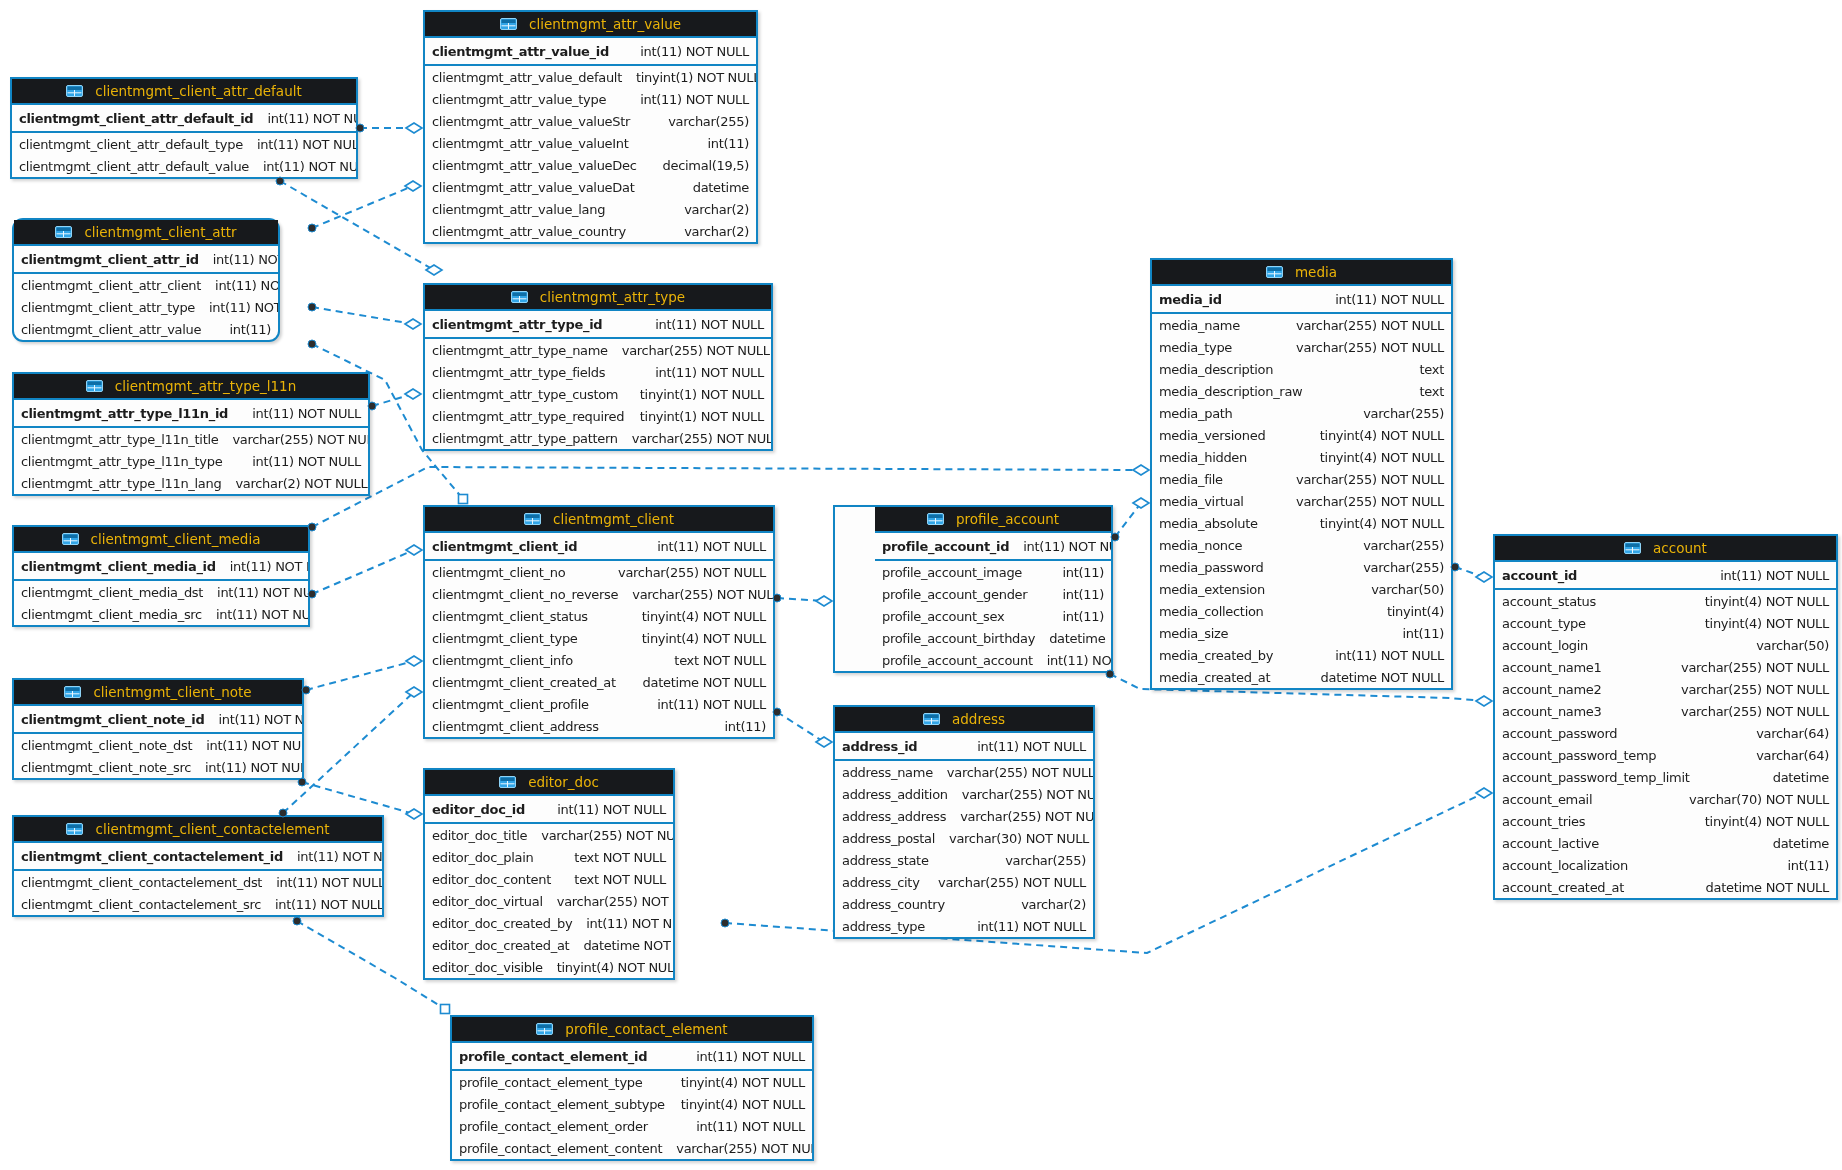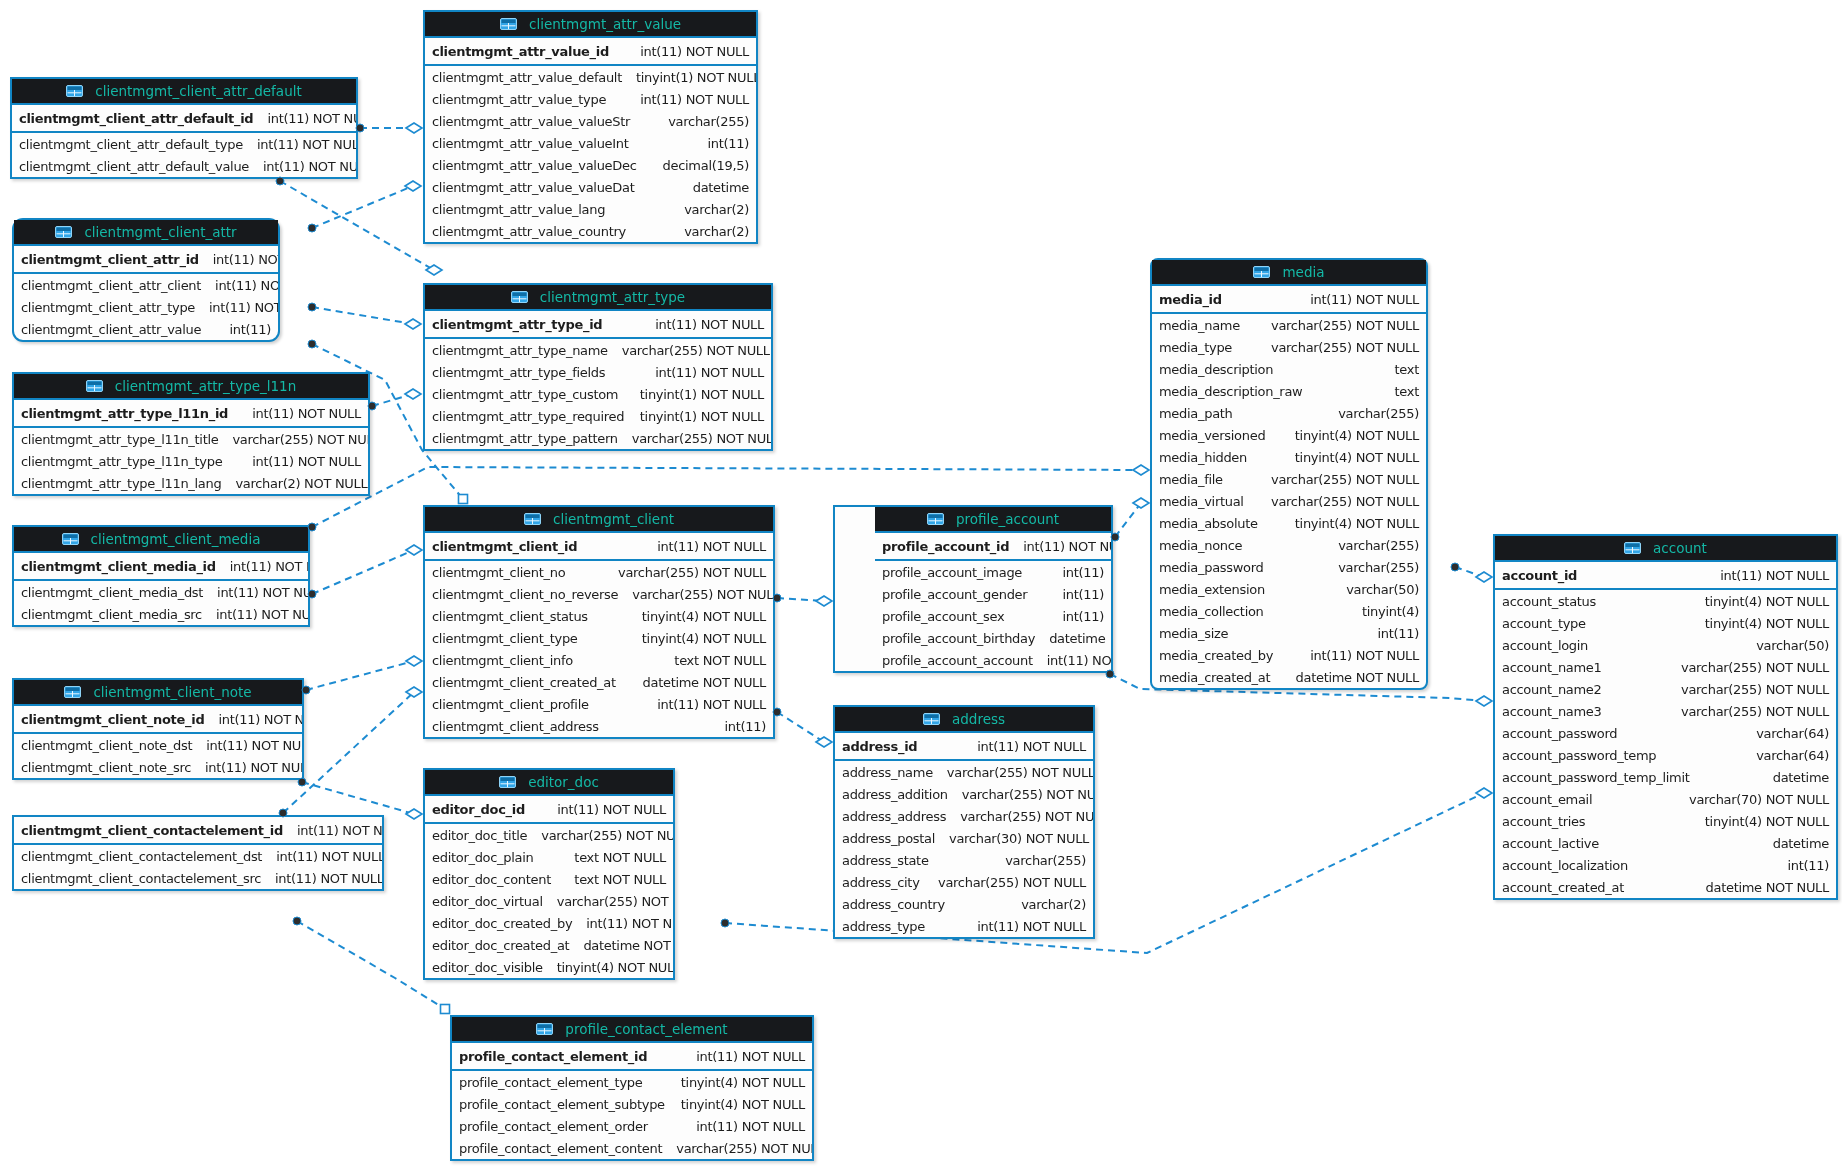--- a/index.html
+++ b/index.html
@@ -13,21 +13,21 @@
   svg.marker-layer{position:absolute;left:0;top:0;z-index:3;pointer-events:none;}
   .rel-line{fill:none;stroke:#1d8bd1;stroke-width:2;stroke-dasharray:7 5;}
   .rel-dot{fill:#2d2d2d;stroke:#1d8bd1;stroke-width:1;}
   .rel-end{fill:#ffffff;stroke:#1d8bd1;stroke-width:1.6;}
   .table-figure{
     position:absolute;z-index:2;box-sizing:border-box;
     background:#fdfdfd;border:2px solid #1185c4;
     box-shadow:2px 2px 3px rgba(0,0,0,0.18);
   }
   .tbl-header{
-    height:24px;background:#17191c;color:#14b8a6;
+    height:24px;background:#17191c;color:#eab308;
     display:flex;align-items:center;justify-content:center;gap:12px;
     font-size:13.5px;border-bottom:2px solid #1185c4;white-space:nowrap;overflow:hidden;
   }
   .tbl-icon{display:inline-flex;flex:0 0 auto;}
   .trow{
     display:flex;align-items:center;height:22px;padding:0 7px;
     font-size:13px;letter-spacing:-0.3px;color:#1d1d1d;white-space:nowrap;overflow:hidden;
   }
   .trow.pk{height:26px;}
   .trow.pk .fname{font-weight:bold;}
@@ -227,20 +227,31 @@
       <div class="trow">
         <span class="fname">clientmgmt_client_note_dst</span>
         <span class="ftype">int(11) NOT NULL</span>
       </div>
       <div class="trow">
         <span class="fname">clientmgmt_client_note_src</span>
         <span class="ftype">int(11) NOT NULL</span>
       </div>
     </div>
     <div class="table-figure" style="left: 12px; top: 815px; width: 372px;">
+      <div class="tbl-header">
+        <span class="tbl-icon">
+          <svg width="17" height="12" viewBox="0 0 17 12">
+            <rect x="0.5" y="0.5" width="16" height="11" rx="1.5" fill="#31a5e7" stroke="#8fd4f8"></rect>
+            <rect x="1.5" y="1.5" width="14" height="3.5" fill="#0f6ea6"></rect>
+            <line x1="8.5" y1="5" x2="8.5" y2="11" stroke="#eaf7ff" stroke-width="1"></line>
+            <line x1="1.5" y1="7.8" x2="15.5" y2="7.8" stroke="#eaf7ff" stroke-width="1"></line>
+          </svg>
+        </span>
+        <span>clientmgmt_client_contactelement</span>
+      </div>
       <div class="trow pk">
         <span class="fname">clientmgmt_client_contactelement_id</span>
         <span class="ftype">int(11) NOT NULL</span>
       </div>
       <div class="pk-sep"></div>
       <div class="trow">
         <span class="fname">clientmgmt_client_contactelement_dst</span>
         <span class="ftype">int(11) NOT NULL</span>
       </div>
       <div class="trow">
@@ -547,21 +558,21 @@
       </div>
       <div class="trow">
         <span class="fname">address_country</span>
         <span class="ftype">varchar(2)</span>
       </div>
       <div class="trow">
         <span class="fname">address_type</span>
         <span class="ftype">int(11) NOT NULL</span>
       </div>
     </div>
-    <div class="table-figure" style="left: 1150px; top: 258px; width: 278px; border-radius: 8px;">
+    <div class="table-figure" style="left: 1150px; top: 258px; width: 303px;">
       <div class="tbl-header">
         <span class="tbl-icon">
           <svg width="17" height="12" viewBox="0 0 17 12">
             <rect x="0.5" y="0.5" width="16" height="11" rx="1.5" fill="#31a5e7" stroke="#8fd4f8"></rect>
             <rect x="1.5" y="1.5" width="14" height="3.5" fill="#0f6ea6"></rect>
             <line x1="8.5" y1="5" x2="8.5" y2="11" stroke="#eaf7ff" stroke-width="1"></line>
             <line x1="1.5" y1="7.8" x2="15.5" y2="7.8" stroke="#eaf7ff" stroke-width="1"></line>
           </svg>
         </span>
         <span>media</span>

